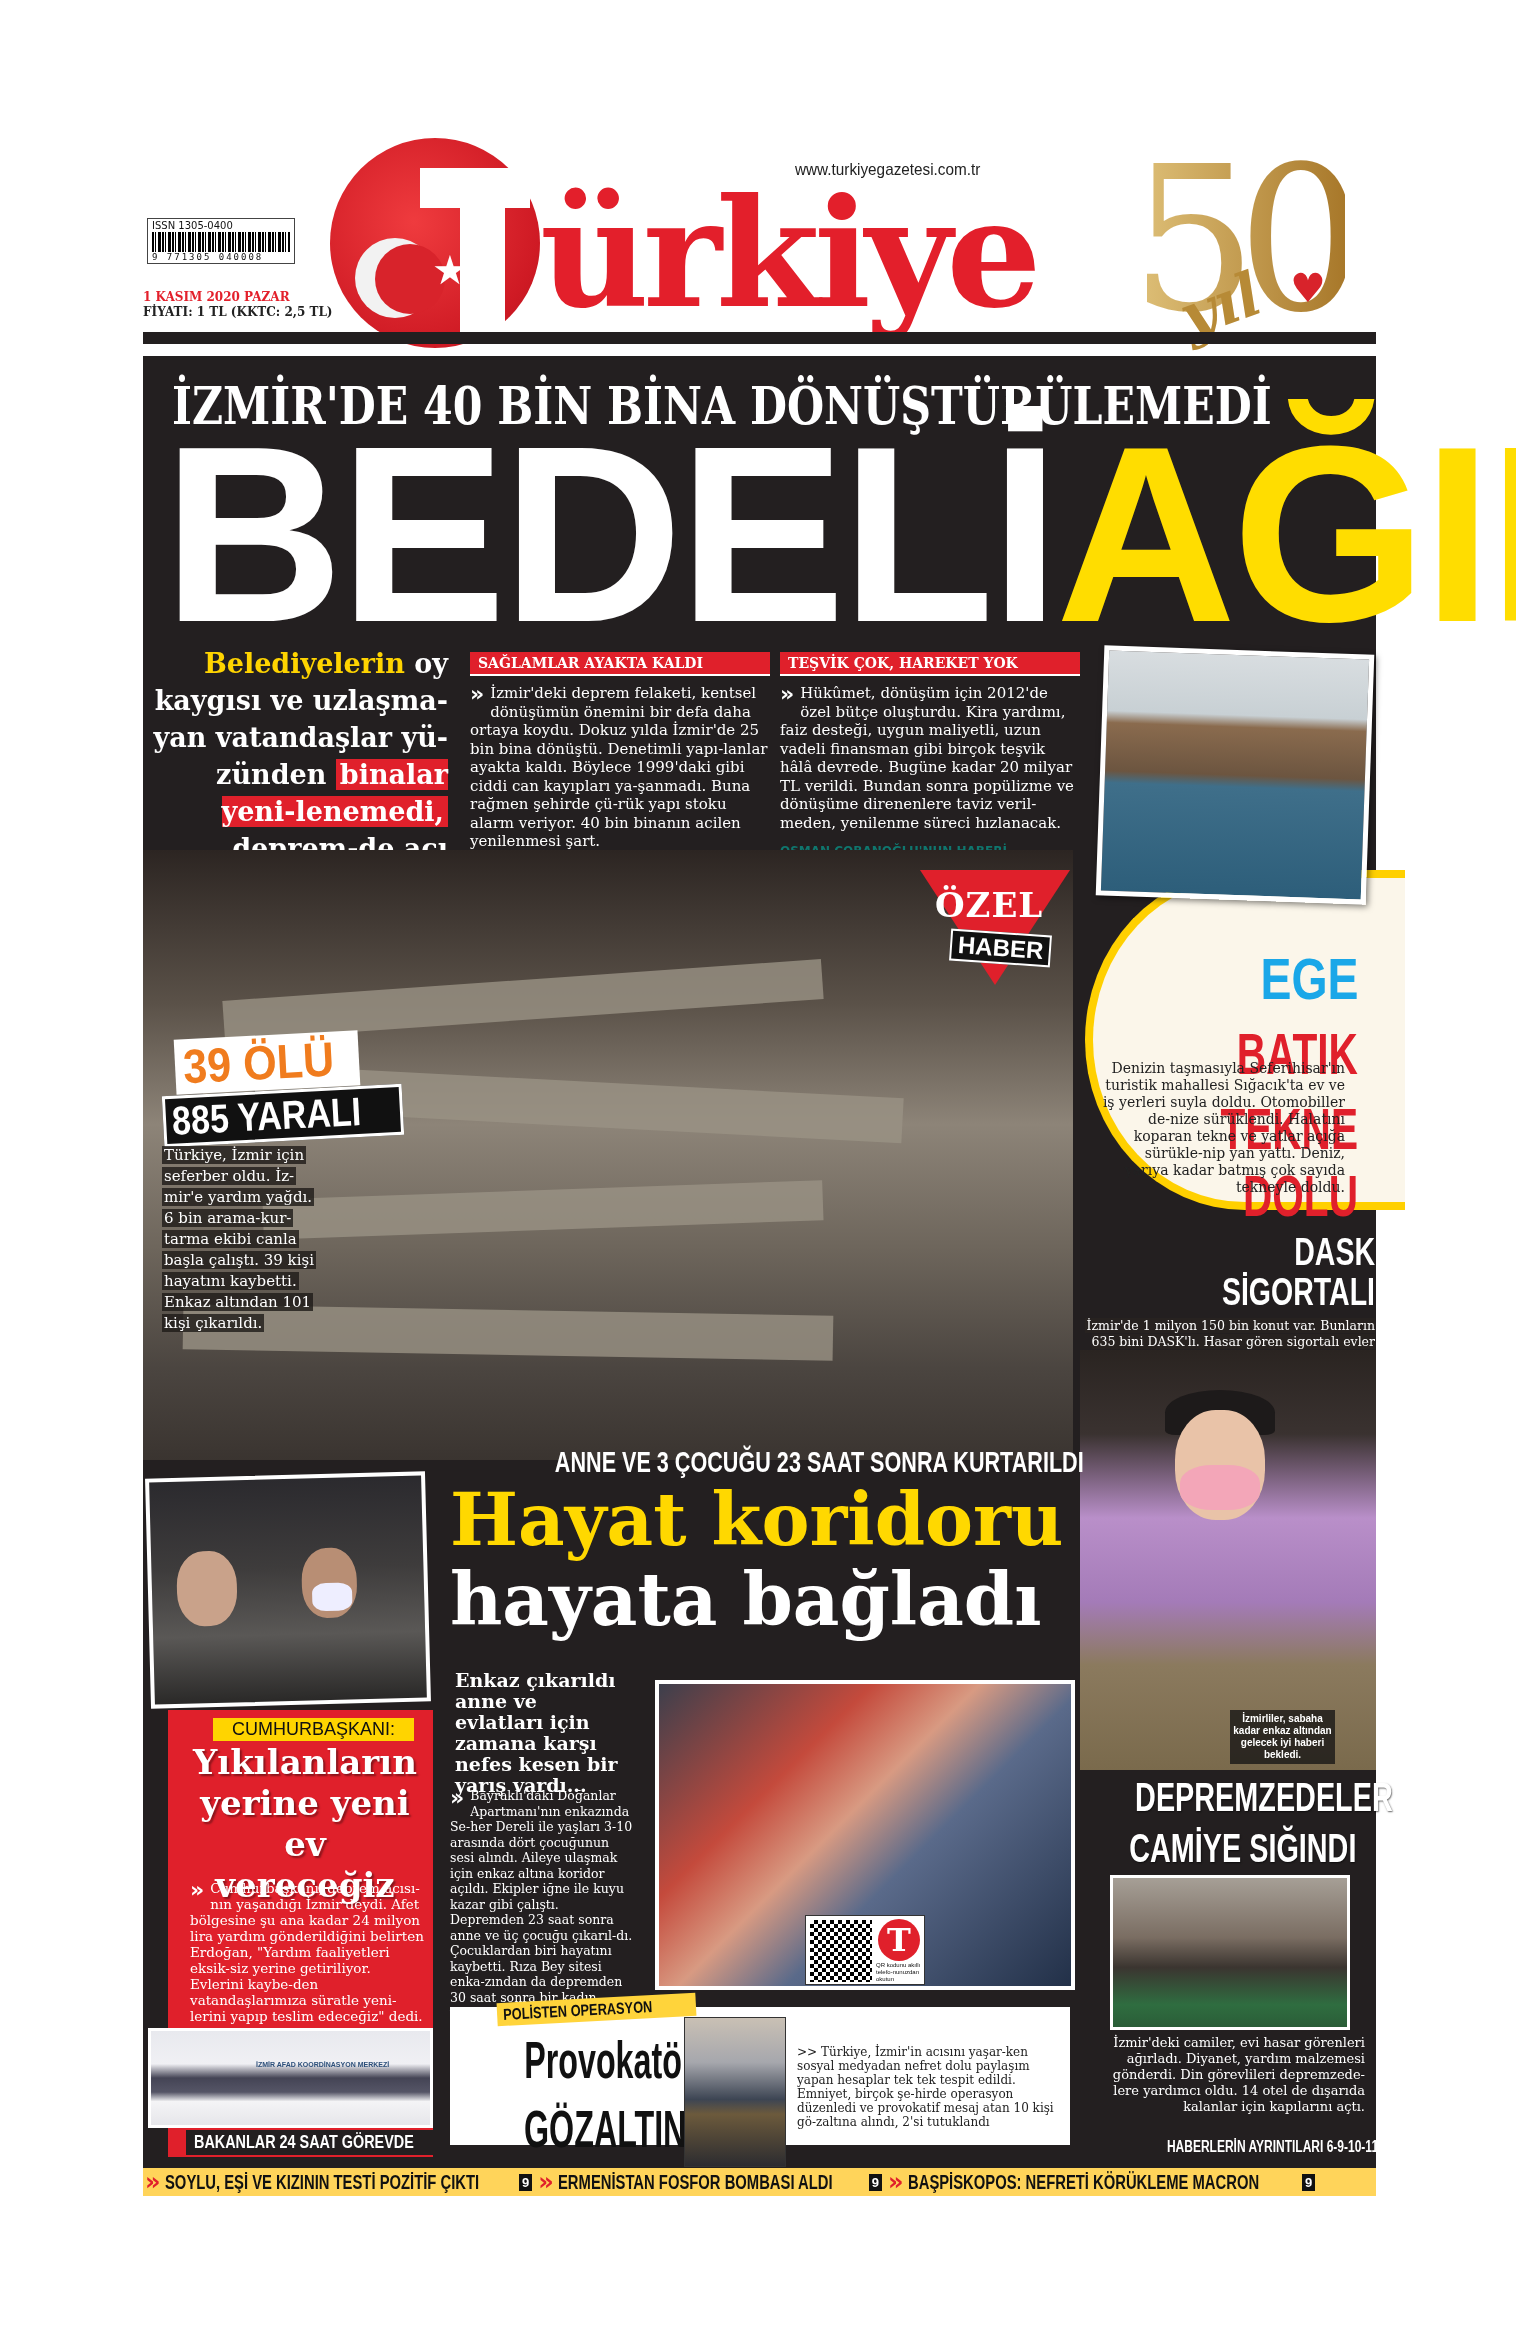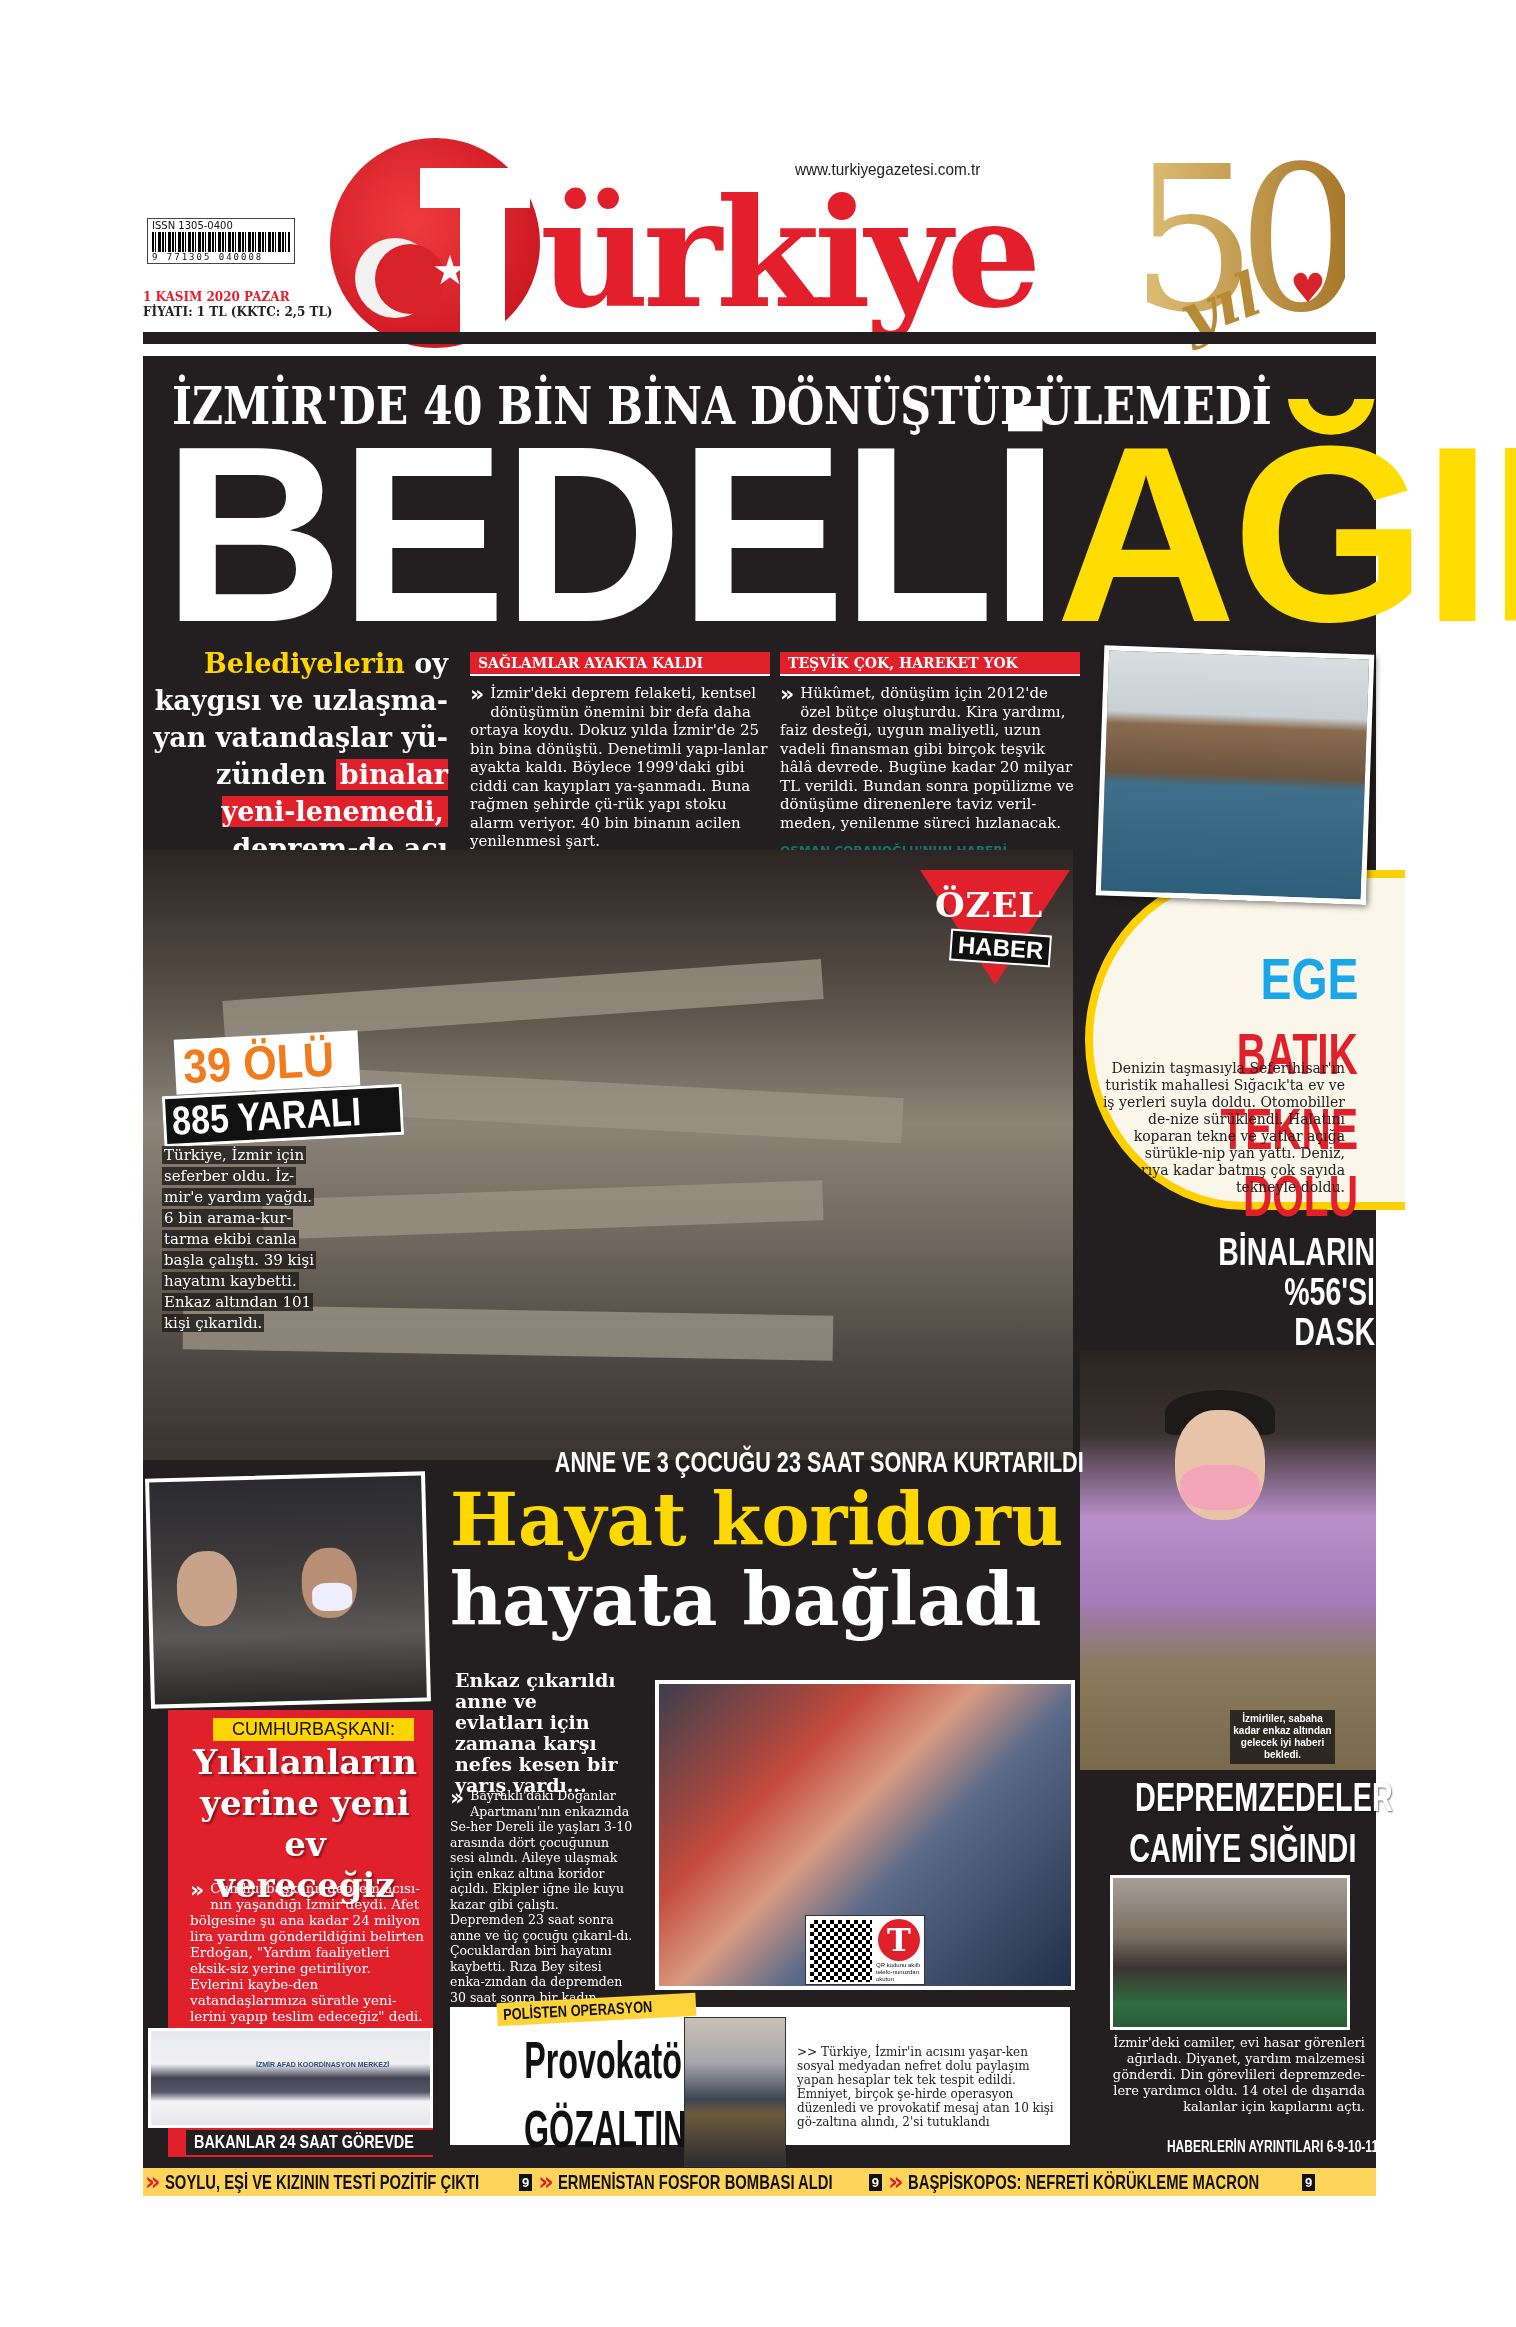--- a/index.html
+++ b/index.html
@@ -177,21 +177,20 @@
 <div class="abs" id="dead"><span>39 ÖLÜ</span></div>
 <div class="abs" id="injured"><span>885 YARALI</span></div>
 <div class="abs" id="dead-text"><span>Türkiye, İzmir için seferber oldu. İz-mir'e yardım yağdı. 6 bin arama-kur-tarma ekibi canla başla çalıştı. 39 kişi hayatını kaybetti. Enkaz altından 101 kişi çıkarıldı.</span></div>
 
 <div class="abs" id="ege-circle"></div>
 <div class="abs" id="boat"></div>
 <div class="abs" id="ege-title"><span class="b">EGE</span><span class="r"> BATIK</span><br><span class="r">TEKNE DOLU</span></div>
 <div class="abs" id="ege-text">Denizin taşmasıyla Seferihisar'ın turistik mahallesi Sığacık'ta ev ve iş yerleri suyla doldu. Otomobiller de-nize sürüklendi. Halatını koparan tekne ve yatlar açığa sürükle-nip yan yattı. Deniz, yarıya kadar batmış çok sayıda tekneyle doldu.</div>
 
 <div class="abs" id="dask">
-  <div><span class="t">BİNALARIN %56'SI</span></div>
   <div><span class="t">DASK SİGORTALI</span></div>
   <p><span>İzmir'de 1 milyon 150 bin konut var. Bunların 635 bini DASK'lı. Hasar gören sigortalı evler için 240 bin liraya kadar ödeme yapılacak.</span></p>
 </div>
 
 <div class="abs" id="woman">
   <div class="cap"></div>
     <div class="face"></div>
     <div class="mask"></div>
 </div>
 <div class="abs" id="caption-w">İzmirliler, sabaha kadar enkaz altından gelecek iyi haberi bekledi.</div>

